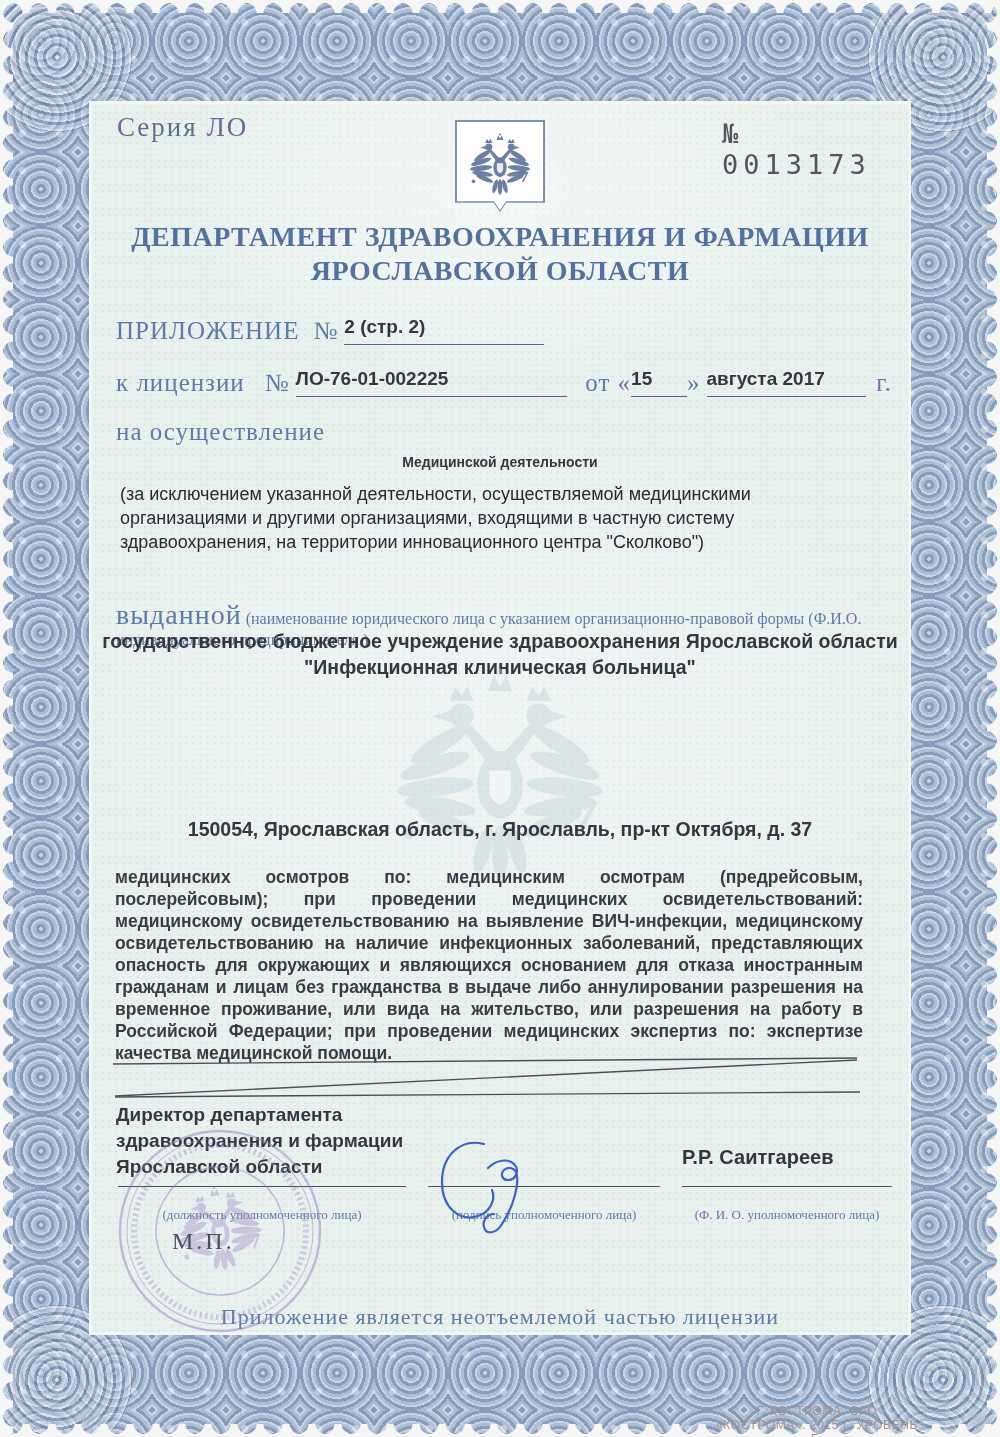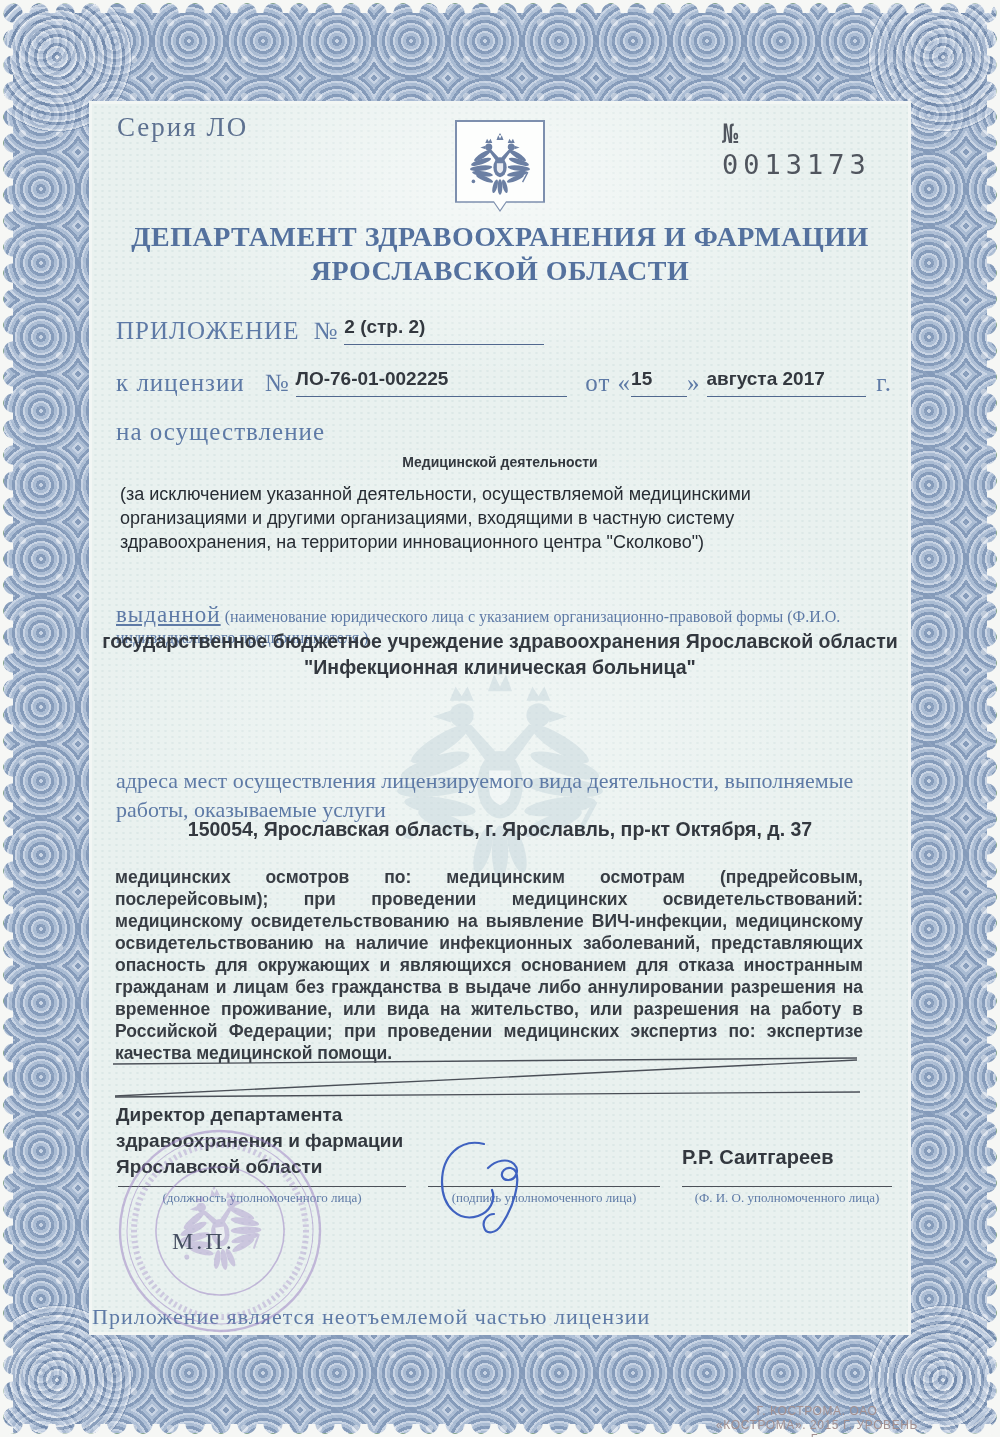--- a/index.html
+++ b/index.html
@@ -60,37 +60,37 @@
   .row{display:flex;align-items:flex-end;}
   .appendix-row{left:24px;top:206px;width:770px;}
   .license-row{left:24px;top:258px;width:776px;}
   .lbl{font-size:25px;color:#5e7aa6;letter-spacing:1px;white-space:nowrap;}
   .blank{display:inline-block;position:relative;border-bottom:1.6px solid #51688e;height:34px;}
   .blank .fill{position:absolute;left:0;right:0;bottom:6px;text-align:left;font-size:19px;white-space:nowrap;}
   .for-label{left:24px;top:314px;font-size:25px;letter-spacing:1px;}
   .activity-title{left:0;top:350px;width:100%;text-align:center;font-size:14px;}
   .activity-note{left:28px;top:378px;width:760px;font-family:"Liberation Sans",sans-serif;font-size:18px;line-height:24px;color:#272c33;}
   .issued{left:24px;top:484px;width:772px;font-size:16px;line-height:21px;color:#5e7aa6;}
-  .issued .issued-word{font-size:23px;letter-spacing:1px;text-decoration:underline;}
+  .issued .issued-word{font-size:28px;letter-spacing:1px;}
   .org{left:0;width:100%;text-align:center;font-size:19.5px;}
   .org1{top:526px;} .org2{top:552px;}
   .watermark{left:248px;top:556px;width:320px;height:240px;opacity:.45;}
   .watermark svg{width:100%;height:100%;color:#c2d3da;}
   .addr-label{left:24px;top:662px;width:778px;font-size:22px;line-height:29px;}
   .addr-value{left:0;top:714px;width:100%;text-align:center;font-size:19.5px;}
   .works{left:23px;top:762px;width:748px;margin:0;font-family:"Liberation Sans",sans-serif;font-weight:bold;font-size:17.5px;line-height:22px;text-align:justify;color:#383d44;}
   .zlines{left:20px;top:952px;}
   .director{left:24px;top:998px;width:340px;font-size:19px;line-height:26px;}
   .sig{left:336px;top:1024px;width:150px;height:118px;z-index:7;}
   .name{left:590px;top:1042px;width:210px;font-size:20px;}
-  .cap{position:absolute;top:1082px;border-top:1.5px solid #4b5058;text-align:center;font-size:13px;color:#5e7aa6;padding-top:3px;font-family:"Liberation Serif",serif;}
+  .cap{position:absolute;top:1082px;border-top:1.5px solid #4b5058;text-align:center;font-size:13px;color:#5e7aa6;padding-top:20px;font-family:"Liberation Serif",serif;}
   .cap-pos{left:26px;width:288px;} .cap-sig{left:336px;width:232px;} .cap-name{left:590px;width:210px;}
   .stamp{left:22px;top:1021px;width:212px;height:212px;opacity:.5;transform:rotate(-8deg);z-index:6;}
   .mp{left:80px;top:1124px;font-size:24px;color:#475063;letter-spacing:3px;z-index:7;}
-  .footer-note{left:0;top:1200px;width:100%;text-align:left;font-size:22px;letter-spacing:1px;color:#5e7aa6;}
+  .footer-note{left:0;top:1200px;width:100%;text-align:center;font-size:22px;letter-spacing:1px;color:#5e7aa6;}
   .print-info{position:absolute;left:712px;top:1404px;width:210px;z-index:8;text-align:center;font-family:"Liberation Sans",sans-serif;font-size:12px;letter-spacing:.6px;color:#a39090;}
   .hidden-defs{position:absolute;width:0;height:0;overflow:hidden;}
 </style>
 </head>
 <body>
 
 <svg class="hidden-defs" aria-hidden="true">
   <symbol id="eagle" viewBox="0 0 100 100">
     <g fill="currentColor">
       <path d="M45 13 L47.5 6 L50 11 L52.5 6 L55 13 Z"></path>
@@ -188,21 +188,20 @@
 
     <div class="abs org org1 fill-dark">государственное бюджетное учреждение здравоохранения Ярославской области</div>
     <div class="abs org org2 fill-dark">"Инфекционная клиническая больница"</div>
 
     <div class="abs watermark">
       <svg viewBox="0 0 100 100">
           <use href="#eagle"></use>
         </svg>
     </div>
 
-    <div class="abs addr-label serif-blue">адреса мест осуществления лицензируемого вида деятельности, выполняемые работы, оказываемые услуги</div>
     <div class="abs addr-value fill-dark">150054, Ярославская область, г. Ярославль, пр-кт Октября, д. 37</div>
 
     <p class="abs works">медицинских осмотров по: медицинским осмотрам (предрейсовым, послерейсовым); при проведении медицинских освидетельствований: медицинскому освидетельствованию на выявление ВИЧ-инфекции, медицинскому освидетельствованию на наличие инфекционных заболеваний, представляющих опасность для окружающих и являющихся основанием для отказа иностранным гражданам и лицам без гражданства в выдаче либо аннулировании разрешения на временное проживание, или вида на жительство, или разрешения на работу в Российской Федерации; при проведении медицинских экспертиз по: экспертизе качества медицинской помощи.</p>
 
     <svg class="abs zlines" width="752" height="46" viewBox="0 0 752 46">
       <g stroke="#4a4f57" stroke-width="1.4" fill="none">
         <line x1="1" y1="8" x2="745" y2="2"></line>
         <line x1="745" y1="4" x2="3" y2="40"></line>
         <line x1="3" y1="41" x2="748" y2="36"></line>
       </g>

